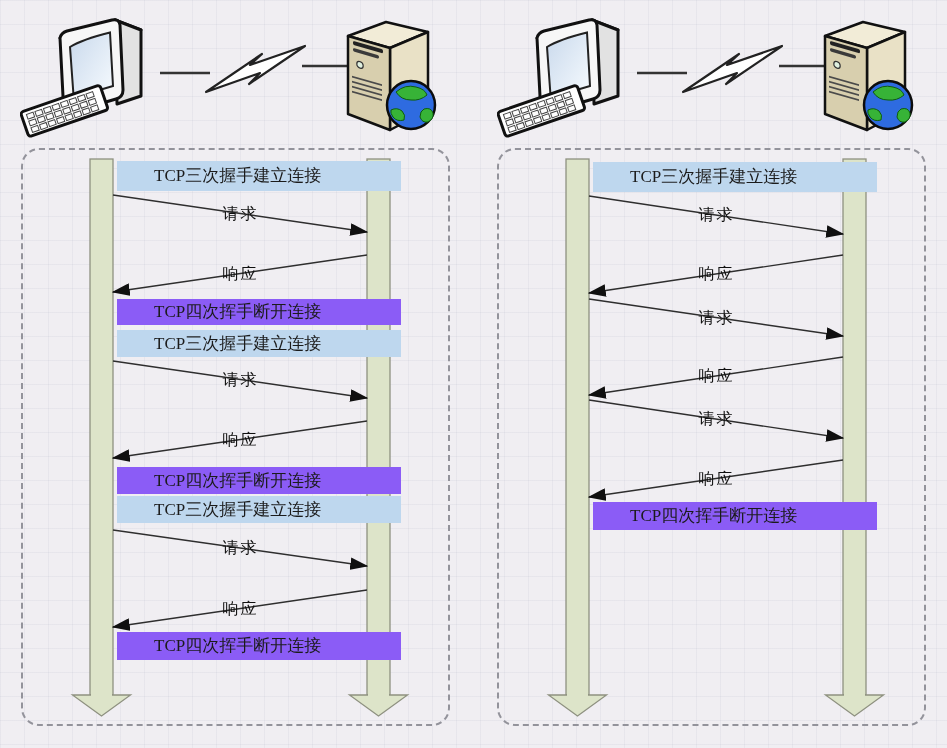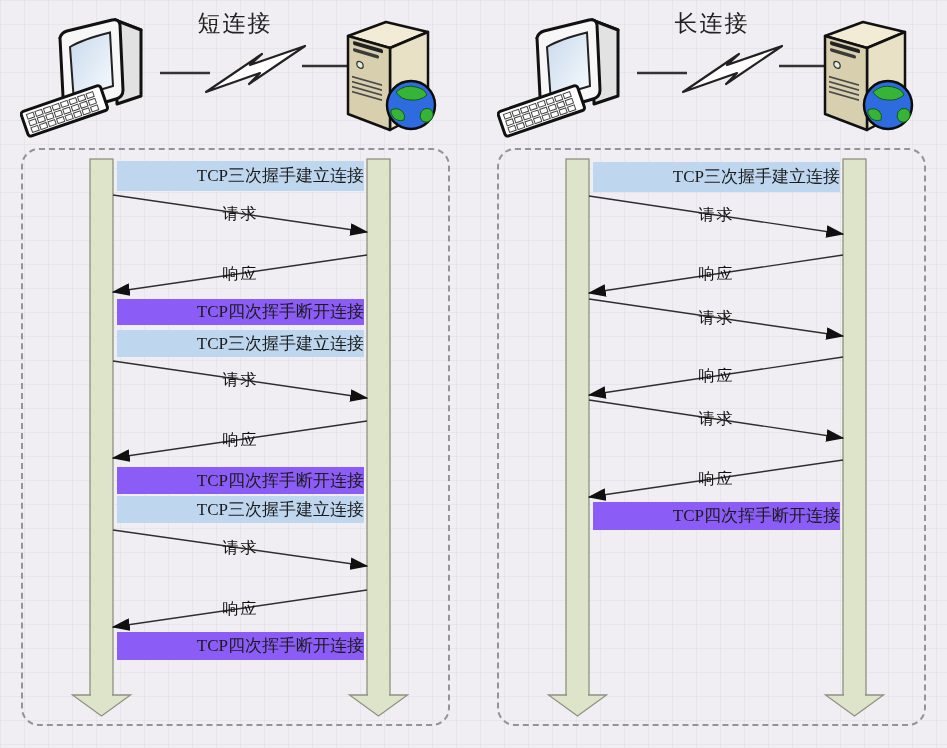--- a/index.html
+++ b/index.html
@@ -31,37 +31,36 @@
   .panel{
     position:absolute;top:148px;width:425px;height:574px;
     border:2px dashed #93939b;border-radius:18px;box-sizing:content-box;
   }
   .panel.left{left:21px;}
   .panel.right{left:497px;}
   .panel-svg{position:absolute;left:0;top:0;}
   .life{fill:#dde4c9;stroke:#8e9180;stroke-width:1.3;}
   .msg{stroke:#2e2e2e;stroke-width:1.4;}
   .band{
-    position:absolute;left:94px;width:247px;text-align:right;
-    font-size:17px;color:#1b1b1b;white-space:nowrap;overflow:hidden;
+    position:absolute;left:94px;width:247px;text-align:left;
+    font-size:17px;color:#1b1b1b;white-space:nowrap;overflow:hidden;padding-left:37px;
   }
   .band.establish{background:#bed7ee;}
   .band.teardown{background:#8b5cf6;font-family:Liberation Serif, serif;}
   .msg-label{
     position:absolute;transform:translate(-50%,-50%);
     font-size:16px;color:#101010;white-space:nowrap;letter-spacing:2px;
   }
 </style>
 </head>
 <body>
 
 <div class="canvas">
 
   <section class="icon-group left">
-    <div class="group-title">短连接</div>
 
     <svg class="icon-computer" width="132" height="130" viewBox="0 0 132 130">
       <defs>
         <linearGradient id="scr1" x1="0" y1="0" x2="1" y2="1">
           <stop offset="0" stop-color="#c9d9ec"></stop>
             <stop offset="1" stop-color="#f8fcff"></stop>
         </linearGradient>
       </defs>
       <g>
         <polygon points="40,30 95,12 121,22 66,41" fill="#efefef" stroke="#111" stroke-width="3" stroke-linejoin="round"></polygon>
@@ -126,21 +125,20 @@
       <g>
         <circle cx="75" cy="91" r="24" fill="#2e6be0" stroke="#0c0c0c" stroke-width="2.5"></circle>
         <path d="M60,78 q9,-8 20,-5 q9,2 11,8 q-7,6 -16,5 q-10,0 -15,-8 z" fill="#37b337" stroke="#0e5c0e" stroke-width="1"></path>
         <path d="M55,96 q6,-3 11,1 q4,4 2,9 q-7,2 -11,-3 q-3,-4 -2,-7 z" fill="#37b337" stroke="#0e5c0e" stroke-width="1"></path>
         <path d="M88,95 q7,-2 9,4 q1,6 -5,9 q-6,1 -8,-5 q0,-6 4,-8 z" fill="#37b337" stroke="#0e5c0e" stroke-width="1"></path>
       </g>
     </svg>
   </section>
 
   <section class="icon-group right">
-    <div class="group-title">长连接</div>
 
     <svg class="icon-computer" width="132" height="130" viewBox="0 0 132 130">
       <defs>
         <linearGradient id="scr2" x1="0" y1="0" x2="1" y2="1">
           <stop offset="0" stop-color="#c9d9ec"></stop>
             <stop offset="1" stop-color="#f8fcff"></stop>
         </linearGradient>
       </defs>
       <g>
         <polygon points="40,30 95,12 121,22 66,41" fill="#efefef" stroke="#111" stroke-width="3" stroke-linejoin="round"></polygon>

